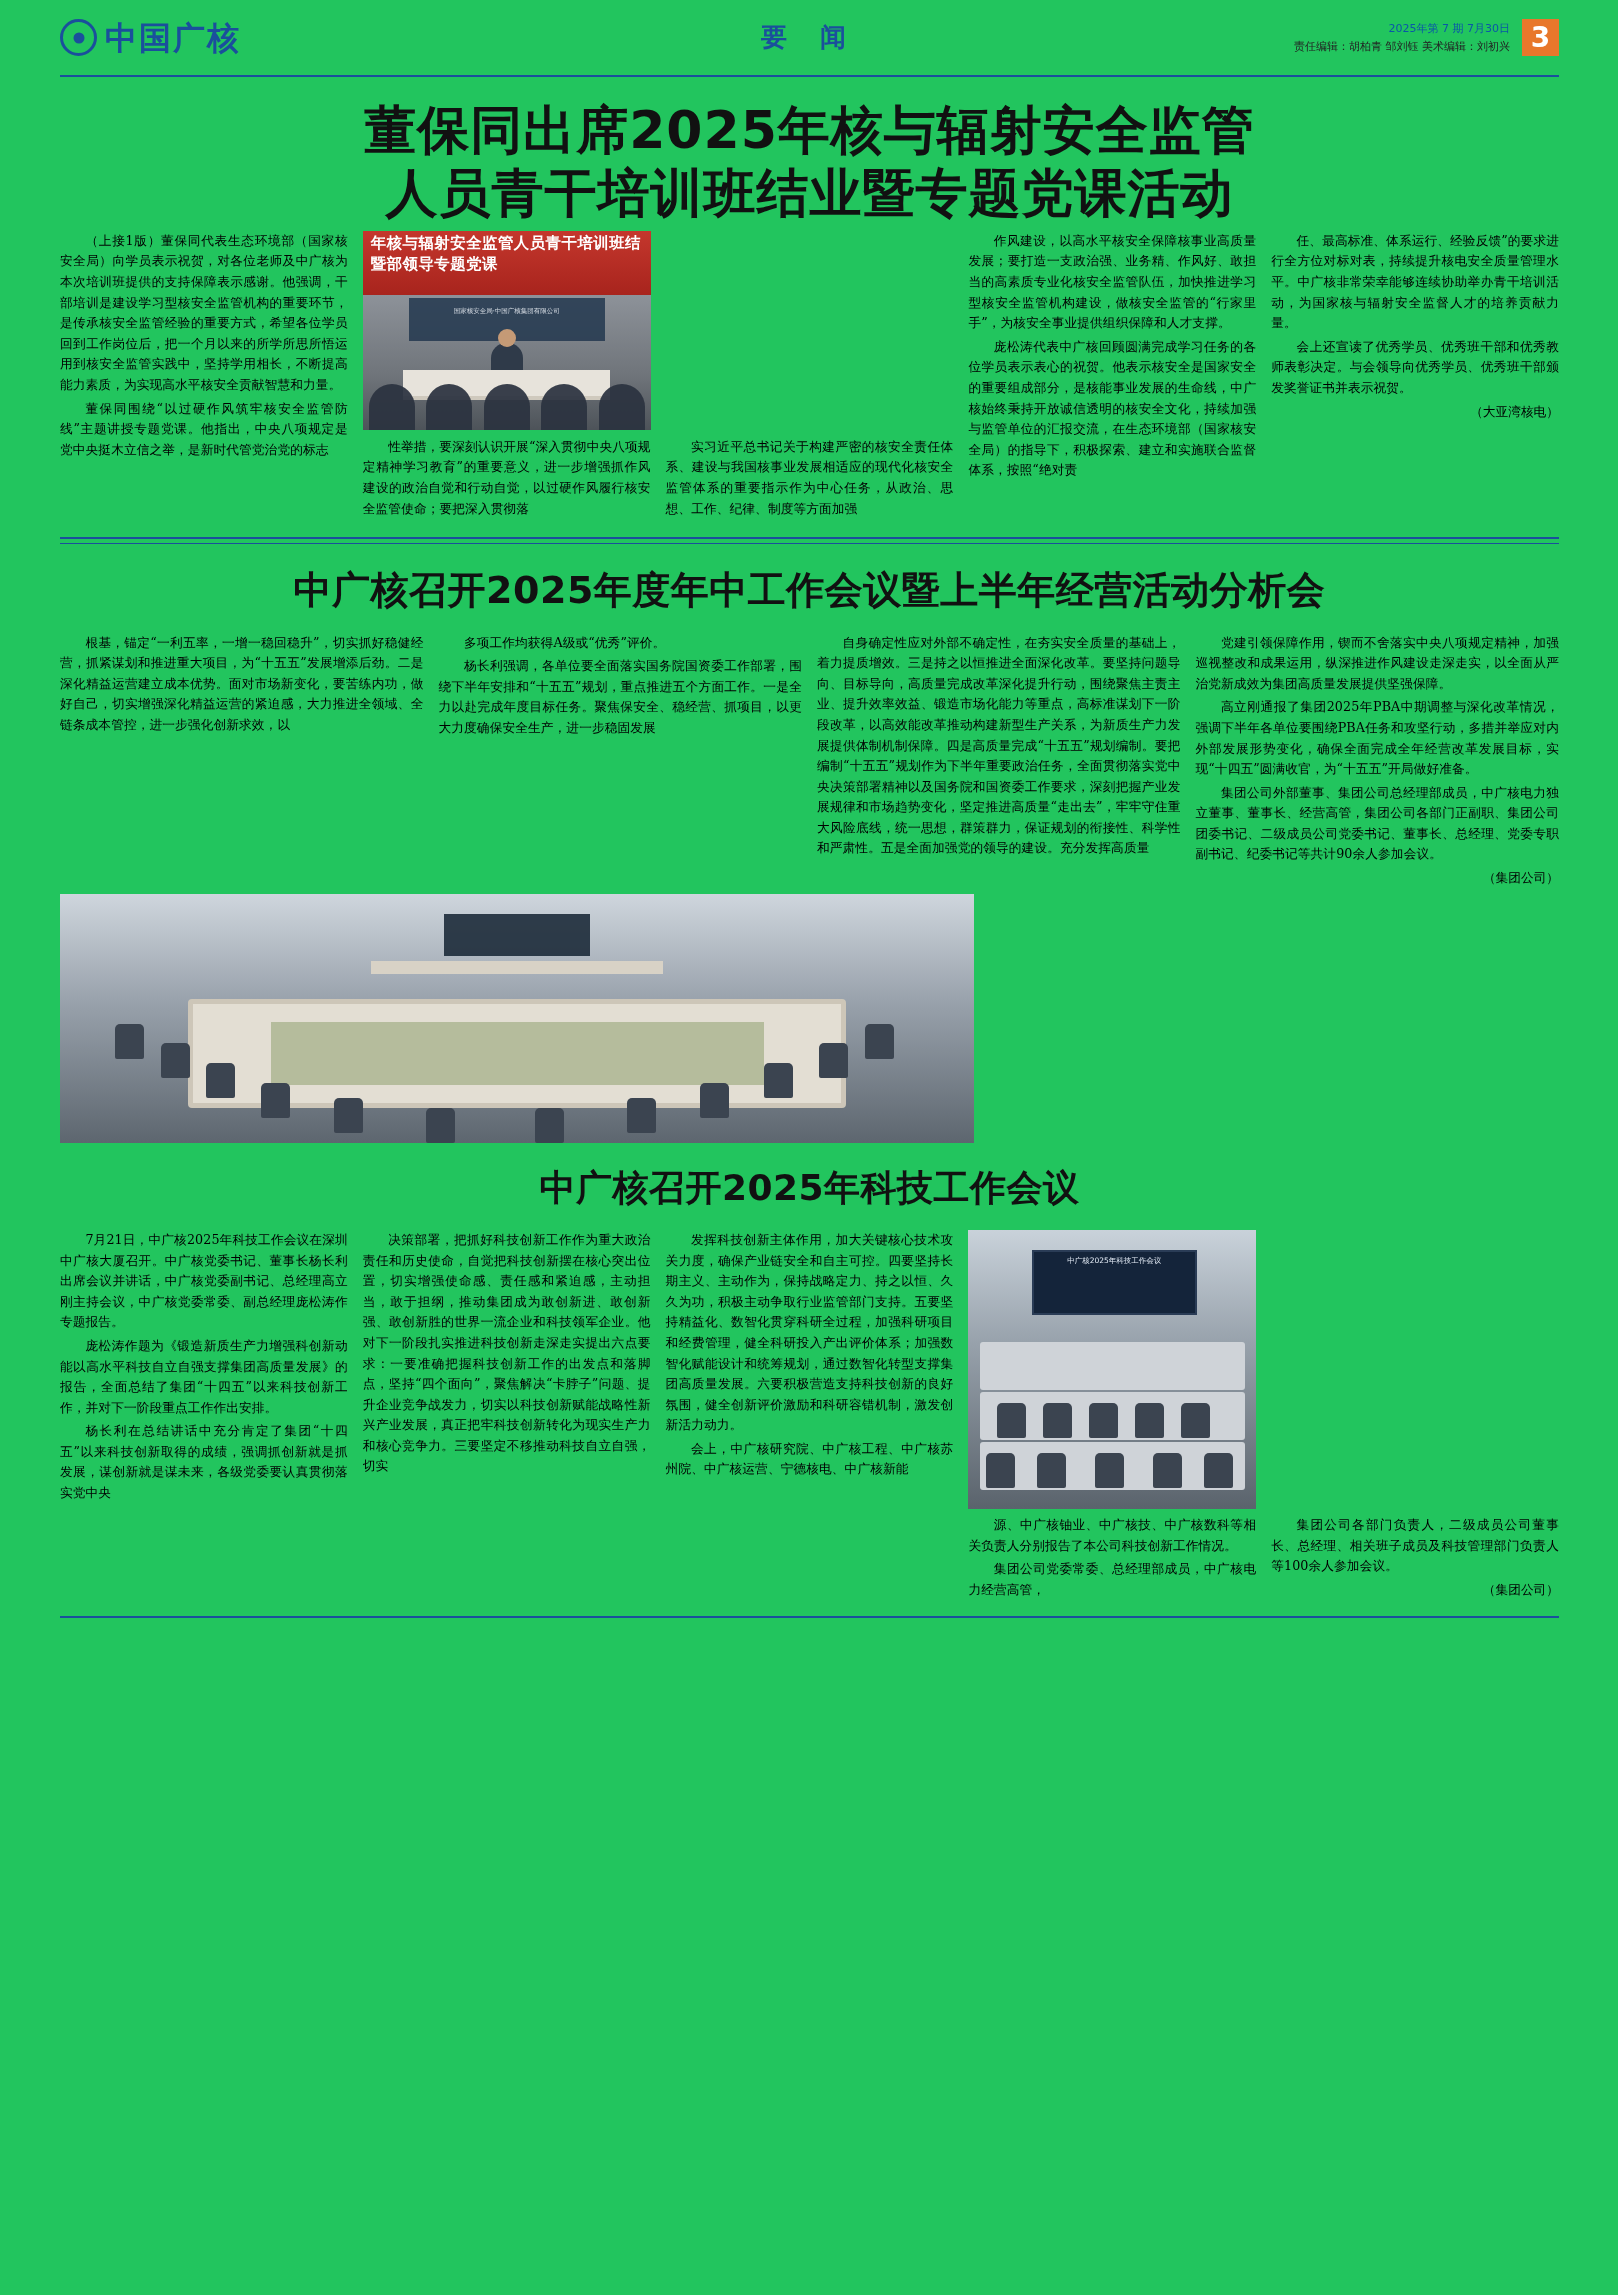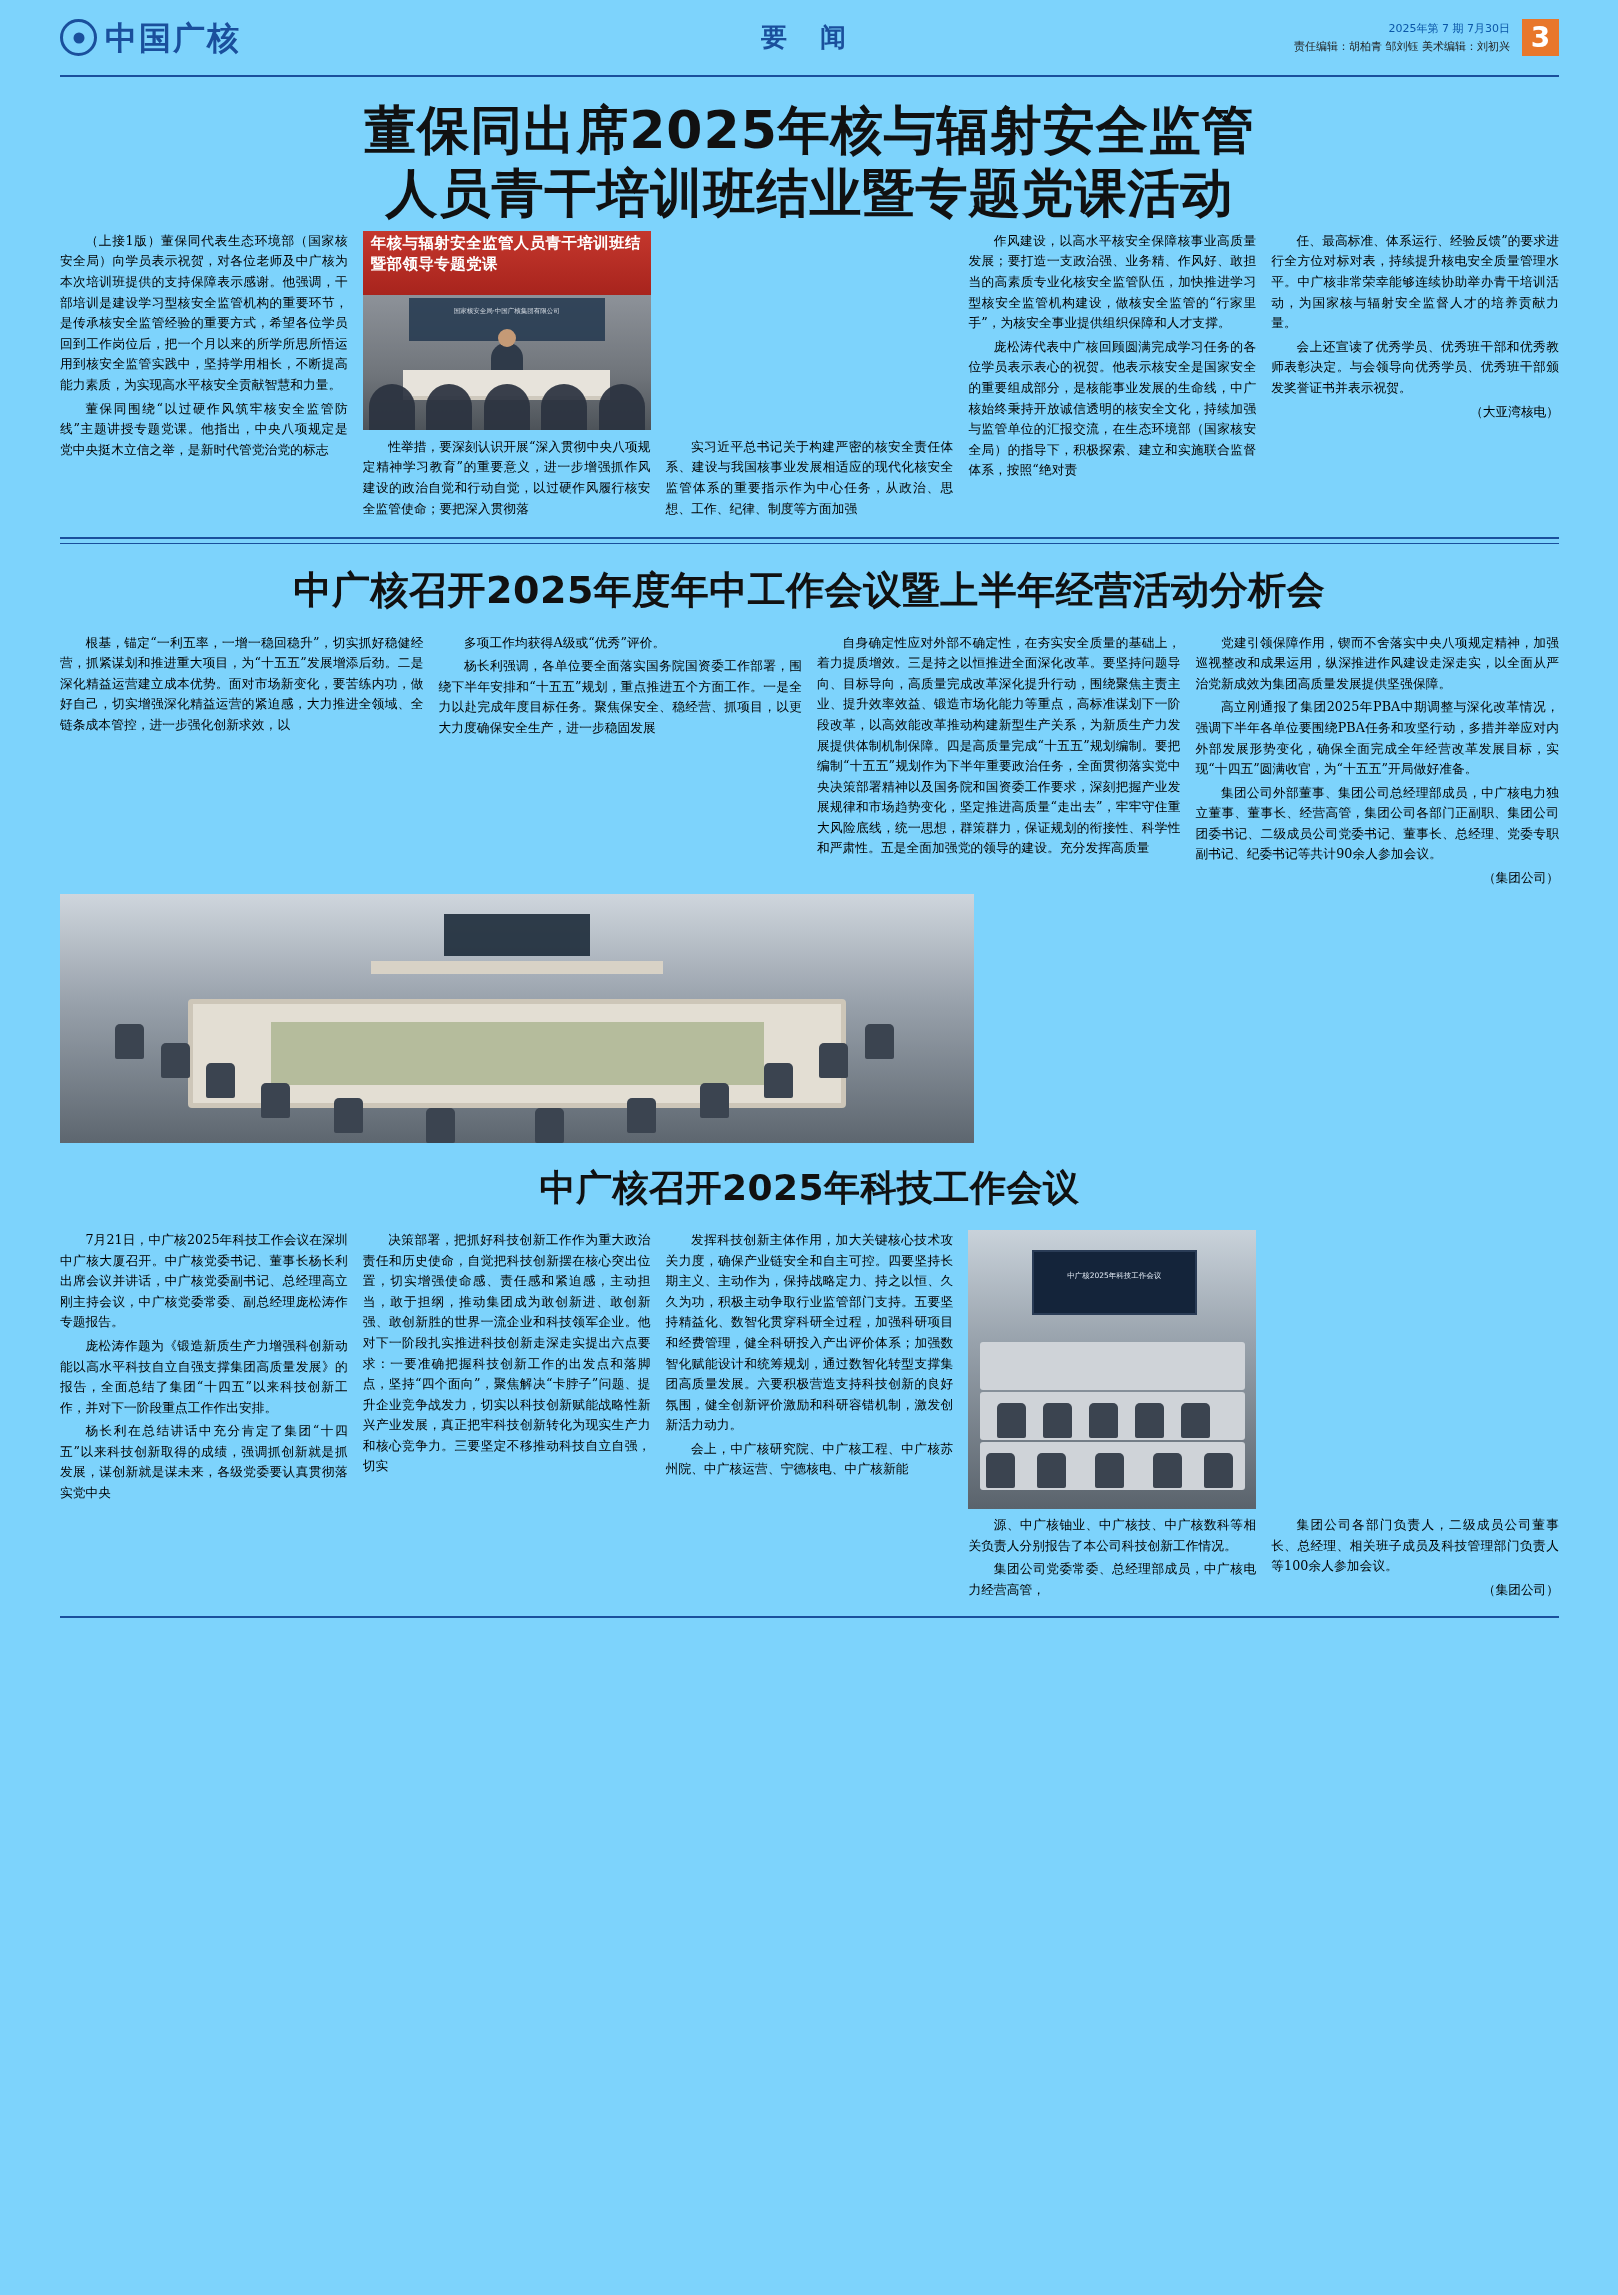--- a/index.html
+++ b/index.html
@@ -9,21 +9,21 @@
   }
   body {
     width: 1619px;
     font-family: "Liberation Serif", "DejaVu Serif", serif;
     color: #000;
   }
   .page {
     position: relative;
     width: 1619px;
     height: 2295px;
-    background: #7dd3fc;
+    background: #22c55e;
     box-sizing: border-box;
     padding: 0 60px;
   }
 
   
   .masthead {
     position: relative;
     height: 75px;
     border-bottom: 2.5px solid #1a4f9c;
     display: flex;
@@ -291,21 +291,21 @@
     overflow: hidden;
     margin-bottom: 6px;
   }
   .pr-screen {
     position:absolute; left: 22%; top: 7%;
     width: 56%; height: 22%;
     background: #14243a;
     border: 2px solid #2a3c56;
   }
   .pr-screen .t {
-    color:#e6eef8; font-size: 7.5px; text-align:center; padding-top: 19px;
+    color:#e6eef8; font-size: 7.5px; text-align:center; padding-top: 4px;
     font-family:"DejaVu Sans", sans-serif;
   }
   .pr-row {
     position:absolute; left:4%; right:4%;
     height: 48px;
     background: #cfd3d8;
     border-radius: 3px;
   }
 
   

